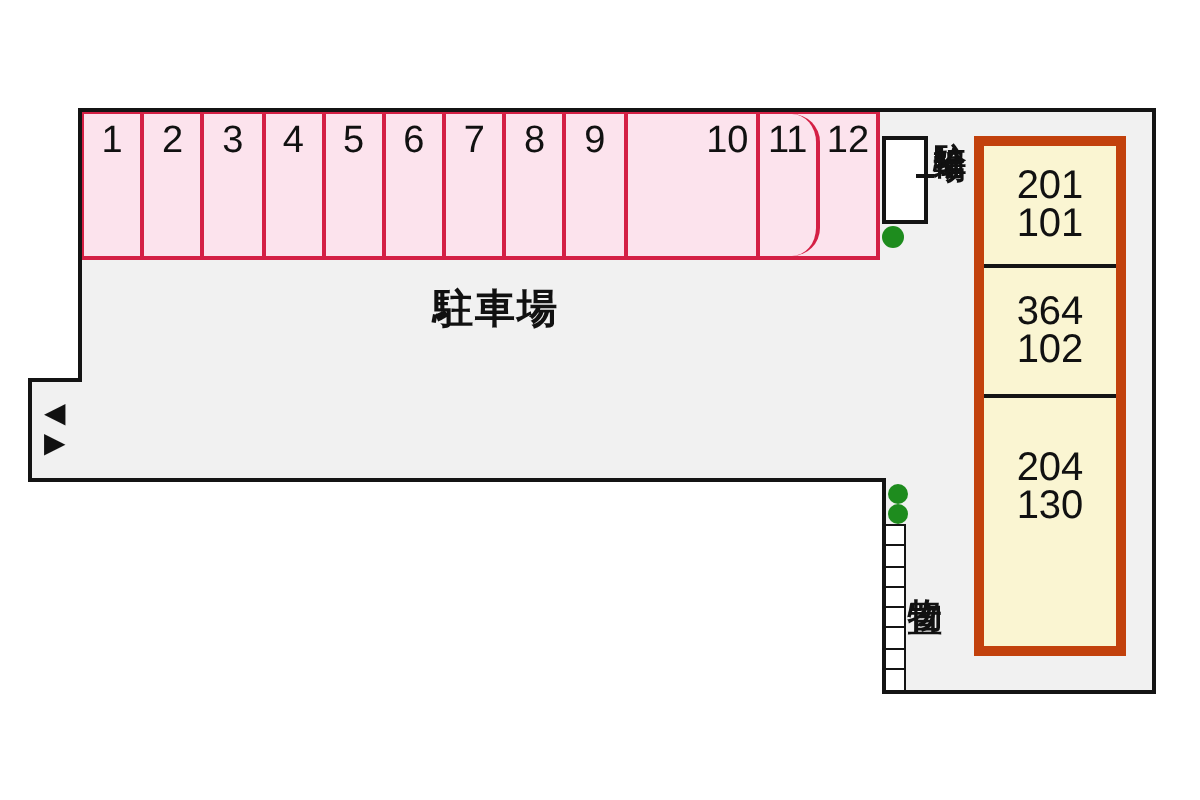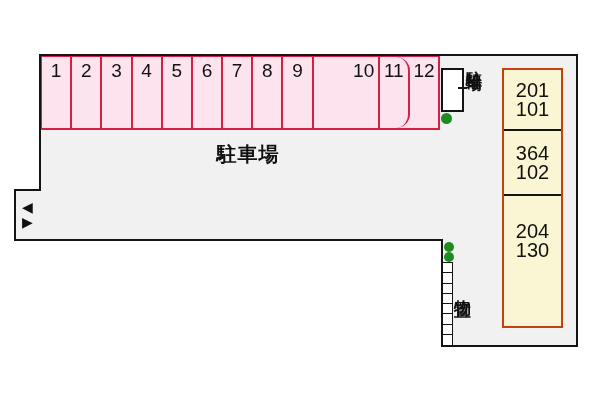--- a/index.html
+++ b/index.html
@@ -68,23 +68,23 @@
     text-orientation: upright;
     font-weight: bold;
     color: #111111;
   }
   .bike-label { left: 463px; top: 58px; font-size: 16px; letter-spacing: 2px; }
   .storage-label { left: 451px; top: 286px; font-size: 17px; letter-spacing: 1px; }
 
   
   .building-col {
     position: absolute;
-    left: 502px; top: 68px;
-    width: 61px; height: 260px;
-    border: 2px solid #c2410c;
+    left: 487px; top: 68px;
+    width: 76px; height: 260px;
+    border: 5px solid #c2410c;
     background: #faf5d2;
     display: grid;
     grid-template-rows: 61px 65px 65px 1fr;
   }
   .building-unit {
     border-bottom: 2px solid #141414;
     display: flex;
     flex-direction: column;
     align-items: center;
     justify-content: center;

